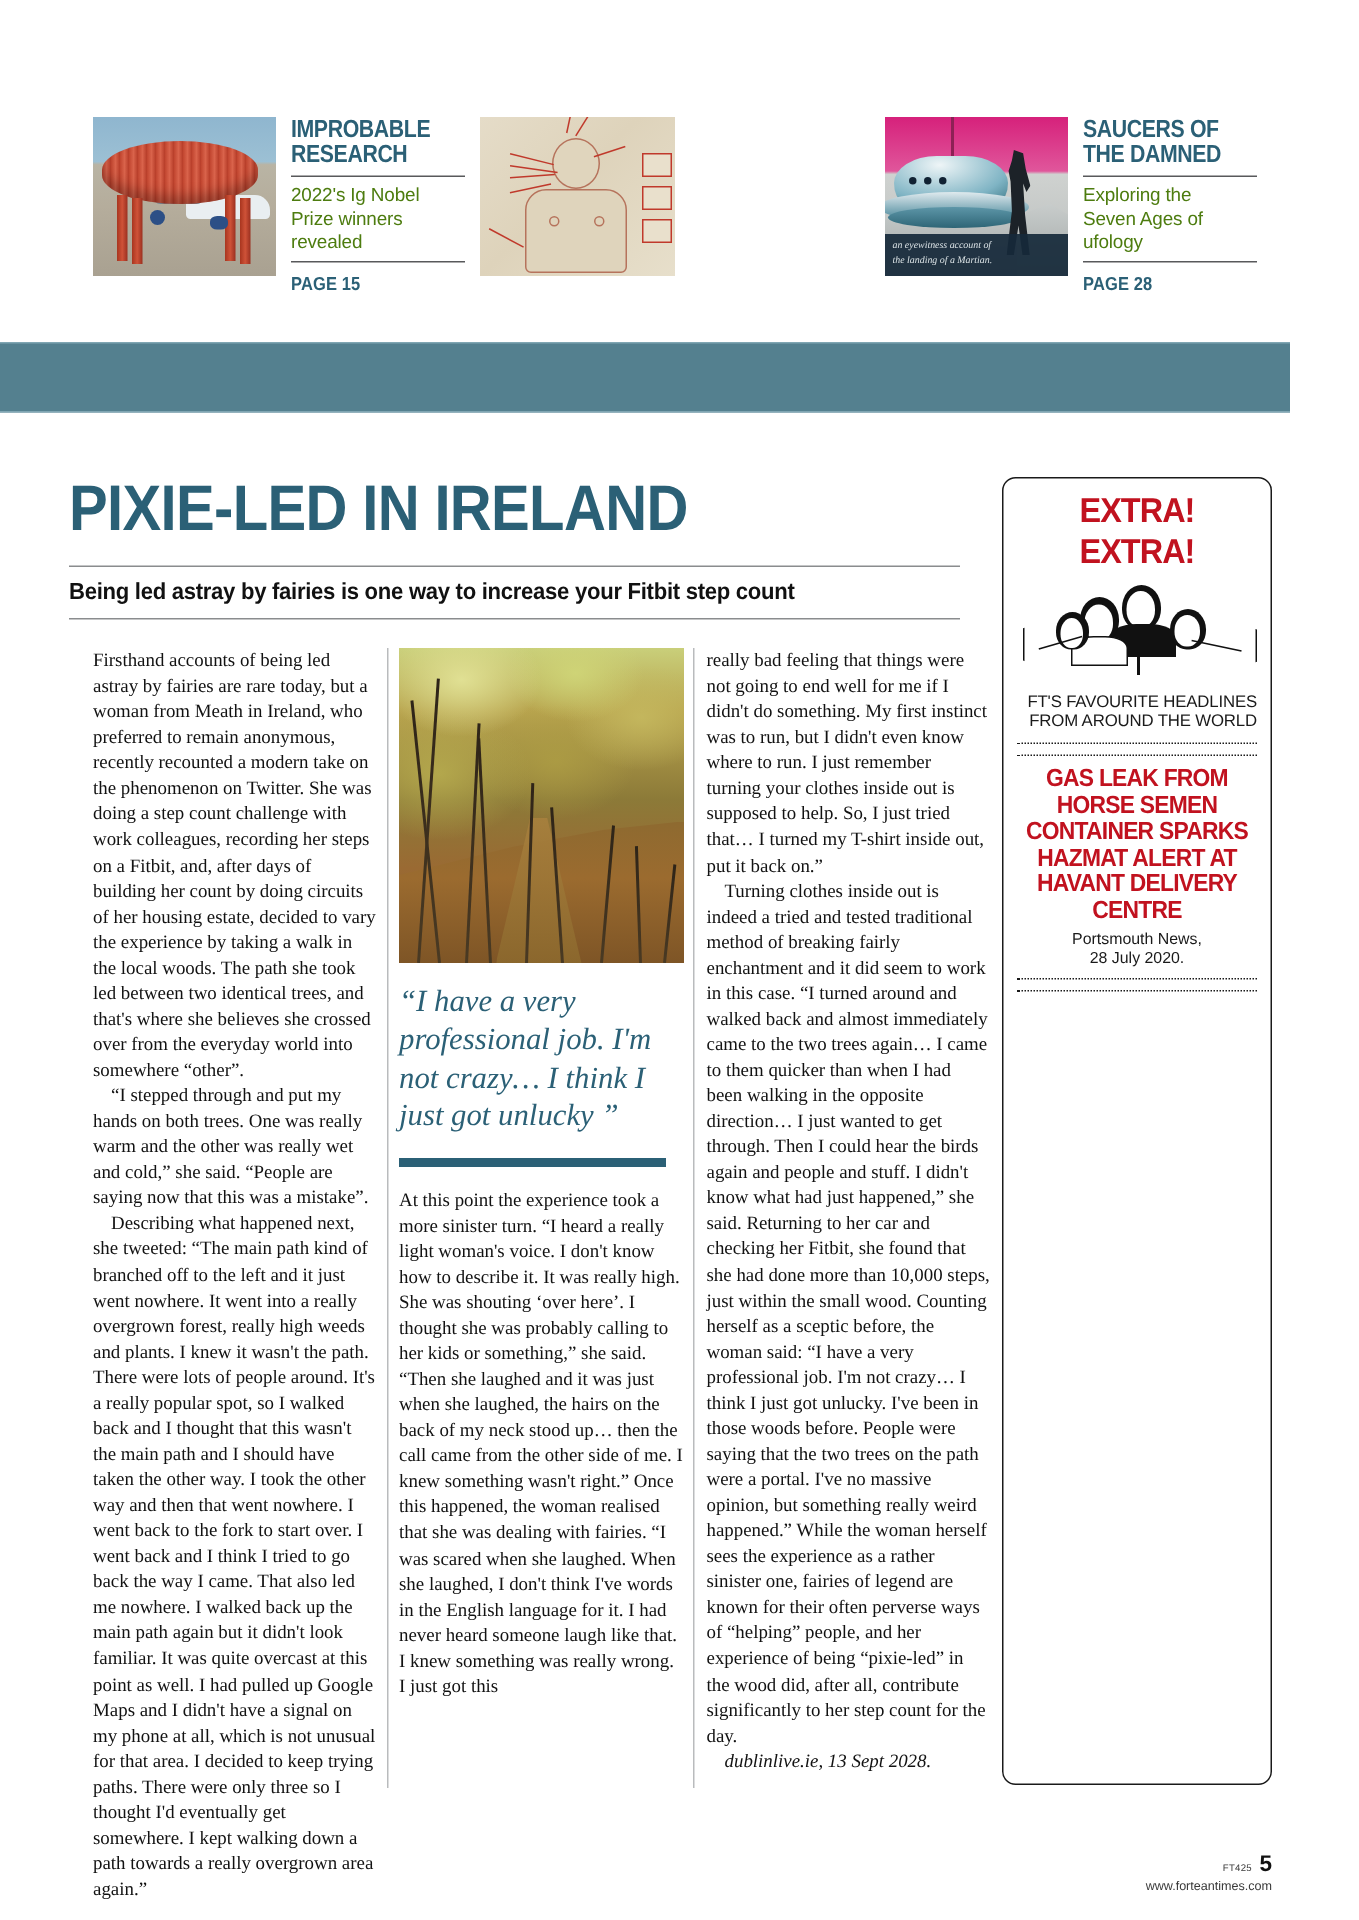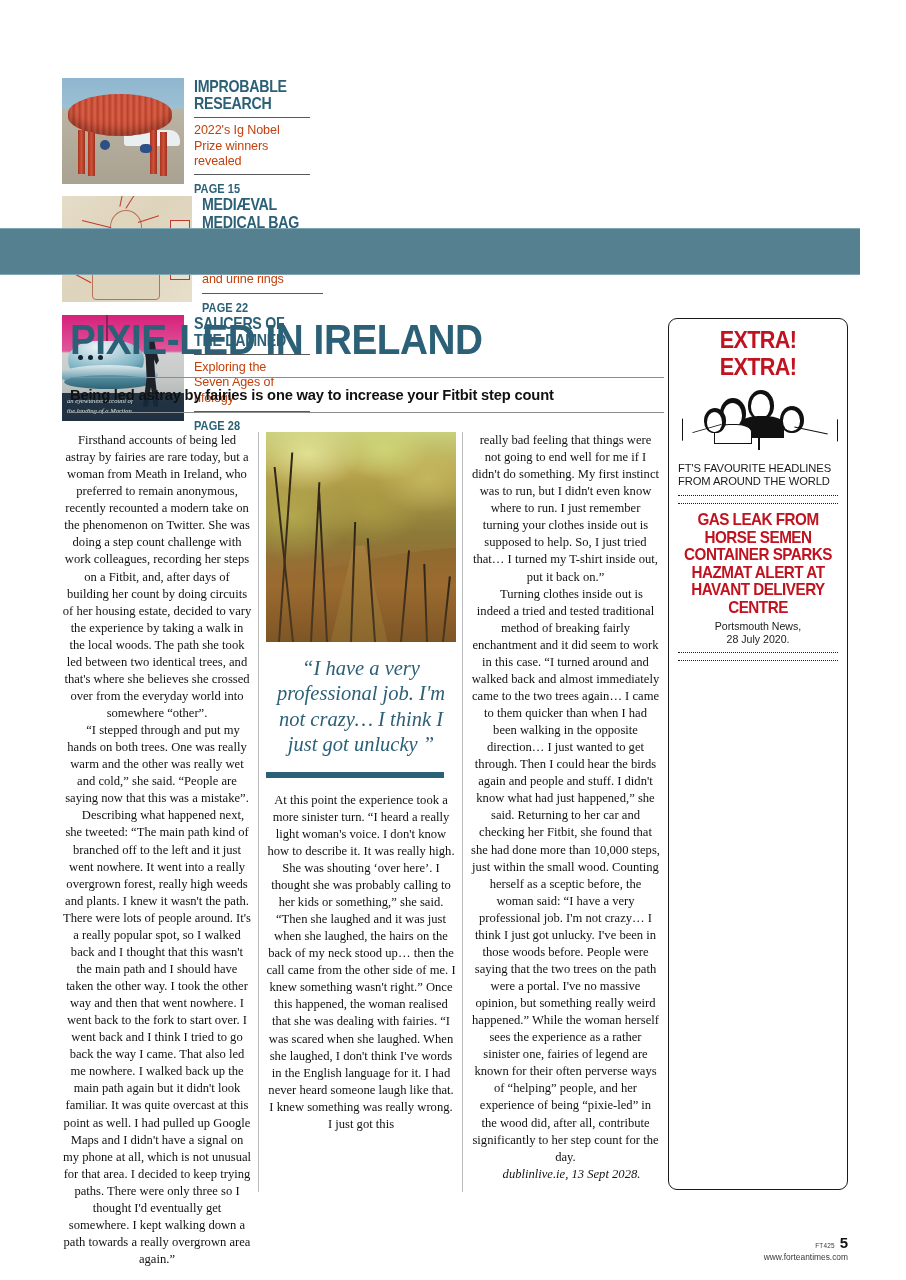--- a/index.html
+++ b/index.html
@@ -14,21 +14,20 @@
   }
 
   
   .teaser-strip {
     position: absolute;
     left: 62px;
     top: 78px;
     width: 786px;
     height: 124px;
     display: flex;
-    flex-direction: column;
   }
   .teaser {
     display: flex;
     gap: 10px;
     padding-right: 14px;
   }
   .teaser-1 { width: 258px; }
   .teaser-2 { width: 270px; }
   .teaser-3 { width: 258px; }
 
@@ -57,21 +56,21 @@
   }
   .teaser-rule {
     border-top: 1.2px solid #58595b;
     margin: 5px 0 5px 0;
     width: 104%;
   }
   .teaser-dek {
     font-family: "Liberation Sans", sans-serif;
     font-size: 12.6px;
     line-height: 1.22;
-    color: #c2410c;
+    color: #4d7c0f;
     white-space: pre-line;
     letter-spacing: -0.1px;
   }
   .teaser-page {
     font-family: "Liberation Sans", sans-serif;
     font-weight: bold;
     font-size: 12.5px;
     color: #2b6076;
     letter-spacing: 0.1px;
     transform: scaleX(0.88);
@@ -149,21 +148,21 @@
   
   .blue-band {
     position: absolute; left: 0; top: 228px; width: 860px; height: 47px;
     background: #54808f;
     border-top: 1.5px solid #80a6b3;
     border-bottom: 1.5px solid #80a6b3;
   }
 
   
   .article {
-    position: absolute; left: 70px; top: 318px; width: 594px;
+    position: absolute; left: 46px; top: 318px; width: 594px;
   }
   .headline {
     font-family: "Liberation Sans", sans-serif;
     font-weight: bold;
     font-size: 43px;
     line-height: 1;
     letter-spacing: -0.5px;
     color: #2b6076;
     transform: scaleX(0.9);
     transform-origin: left center;
@@ -183,21 +182,21 @@
 
   .cols {
     position: absolute; left: 62px; top: 432px; width: 598px; height: 760px;
   }
   .col {
     position: absolute; top: 0; width: 190px; height: 760px;
     font-family: "Liberation Serif", serif;
     font-size: 12.6px;
     line-height: 1.355;
     color: #121212;
-    text-align: center;
+    text-align: left;
   }
   .col p { text-indent: 0; }
   .col p + p { text-indent: 12px; }
   .col-1 { left: 0; }
   .col-2 { left: 204px; }
   .col-3 { left: 409px; width: 189px; }
   .col-divider {
     position: absolute; top: 0; width: 0; height: 760px;
     border-left: 0.8px solid #b9bbbd;
   }
@@ -268,21 +267,21 @@
     text-align: center;
     letter-spacing: -0.7px;
     transform: scaleX(0.94);
   }
   .extra-art { height: 76px; position: relative; margin: 3px 0 2px; }
   .extra-sub {
     font-family: "Liberation Sans", sans-serif;
     font-size: 11.2px;
     line-height: 1.16;
     color: #1a1a1a;
-    text-align: left;
+    text-align: right;
     white-space: pre-line;
     letter-spacing: -0.1px;
     margin-bottom: 7px;
   }
   .hl-item { text-align: center; }
   .hl-red {
     font-family: "Liberation Sans", sans-serif;
     font-weight: bold; font-size: 16.4px; line-height: 1.07;
     color: #c1121f; letter-spacing: -0.55px;
     transform: scaleX(0.93);
@@ -373,30 +372,20 @@
         <div class="ln" style="left:20px;top:50px;width:28px;transform:rotate(-12deg);"></div>
         <div class="ln" style="left:64px;top:12px;width:16px;transform:rotate(-58deg);"></div>
         <div class="ln" style="left:58px;top:10px;width:14px;transform:rotate(-78deg);"></div>
         <div class="ln" style="left:76px;top:26px;width:22px;transform:rotate(-18deg);"></div>
         <div class="ln" style="left:6px;top:74px;width:26px;transform:rotate(28deg);"></div>
         <div class="box" style="top:24px;"></div>
         <div class="box" style="top:46px;"></div>
         <div class="box" style="top:68px;"></div>
       </div>
     </div>
-    <div class="teaser-text">
-      <div class="teaser-kicker">MEDIÆVAL
-MEDICAL BAG</div>
-      <div class="teaser-rule"></div>
-      <div class="teaser-dek">Baked owls,
-stuffed puppies
-and urine rings</div>
-      <div class="teaser-rule"></div>
-      <div class="teaser-page">PAGE 22</div>
-    </div>
   </div>
 
   <div class="teaser teaser-3">
     <div class="teaser-thumb">
       <div class="art-saucer">
         <div class="hill"></div>
         <div class="stem"></div>
         <div class="dome"></div>
         <div class="disc"></div>
         <div class="disc2"></div>

